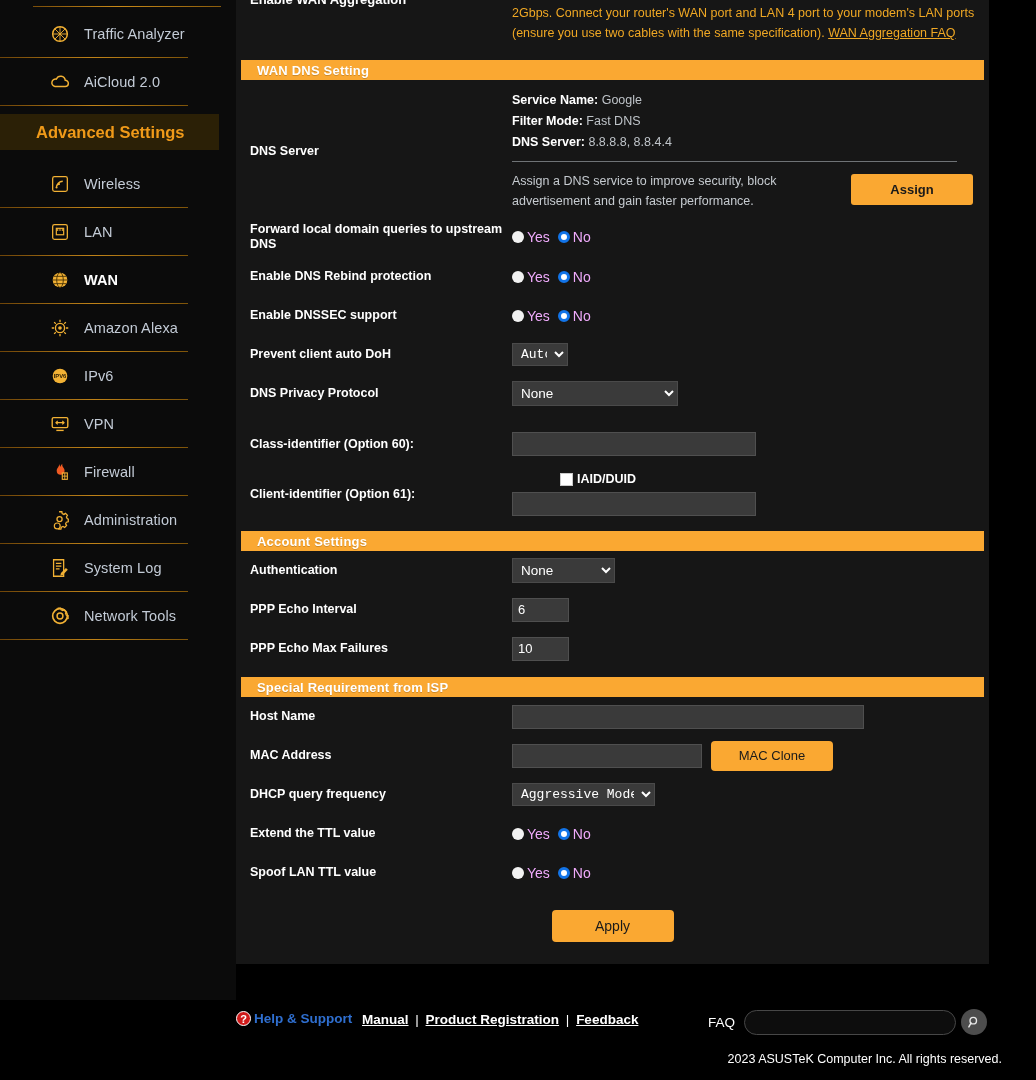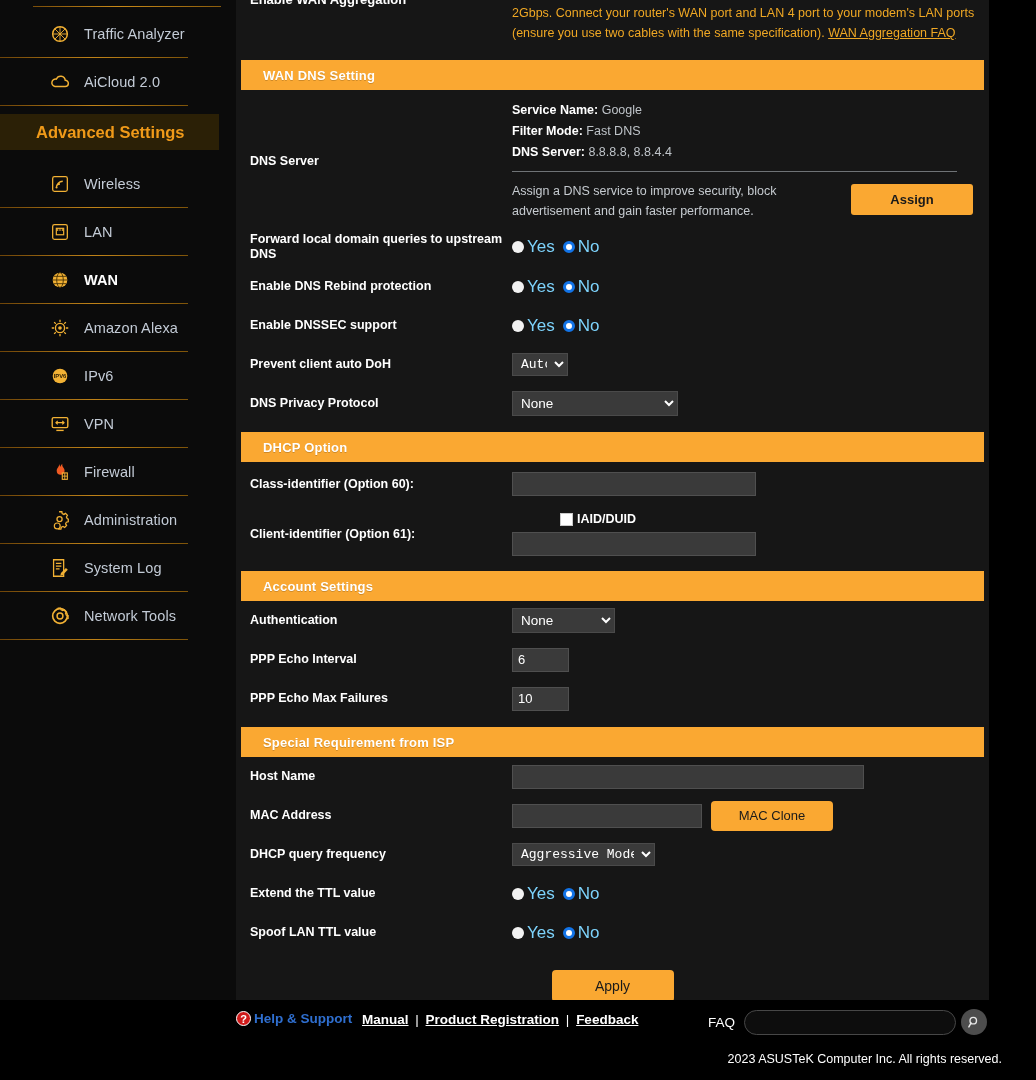--- a/index.html
+++ b/index.html
@@ -98,24 +98,24 @@
   #panel {
     position: absolute;
     left: 0px; top: 0px;
     width: 753px;
     background: #161616;
     padding-bottom: 0px;
   }
 
   .sect-head {
     background: #faa832;
-    height: 30px;
+    height: 20px;
     margin: 0 5px 0 5px;
     display: flex; align-items: center;
-    padding-left: 22px;
+    padding-left: 16px;
   }
   .sect-head span {
     color: #ffffff;
     font-weight: bold;
     font-size: 13px;
     letter-spacing: 0.2px;
     text-shadow: 0 1px 0 rgba(0,0,0,0.18);
   }
 
   
@@ -190,21 +190,21 @@
     width: 12px; height: 12px; border-radius: 50%;
     display: inline-block; margin-right: 3px;
   }
   .dot.off { background: #f2f2f2; }
   .dot.on {
     background: #ffffff;
     border: 3px solid #1274e8;
     width: 12px; height: 12px;
     box-sizing: border-box;
   }
-  .rad .rl { color: #7dd3fc; font-size: 17px; }
+  .rad .rl { color: #f0abfc; font-size: 14px; }
 
   
   .sel {
     background: #3a3a3a;
     color: #ffffff;
     border: 1px solid #4a4a4a;
     font-size: 13px;
     height: 23px;
     padding: 0 4px;
     font-family: "Liberation Mono", monospace;
@@ -570,23 +570,20 @@
         <div class="lbl">DNS Privacy Protocol</div>
         <div class="ctl">
           <select class="sel wide">
             <option>None</option>
           </select>
         </div>
       </div>
 
       <div style="height:9px;"></div>
 
-      <div class="sect-head">
-        <span>DHCP Option</span>
-      </div>
 
       <div class="row" style="min-height:44px;">
         <div class="lbl">Class-identifier (Option 60):</div>
         <div class="ctl">
           <input class="inp w244" type="text" value="" style="">
         </div>
       </div>
 
       <div class="row" style="min-height:56px; align-items:center;">
         <div class="lbl">Client-identifier (Option 61):</div>

